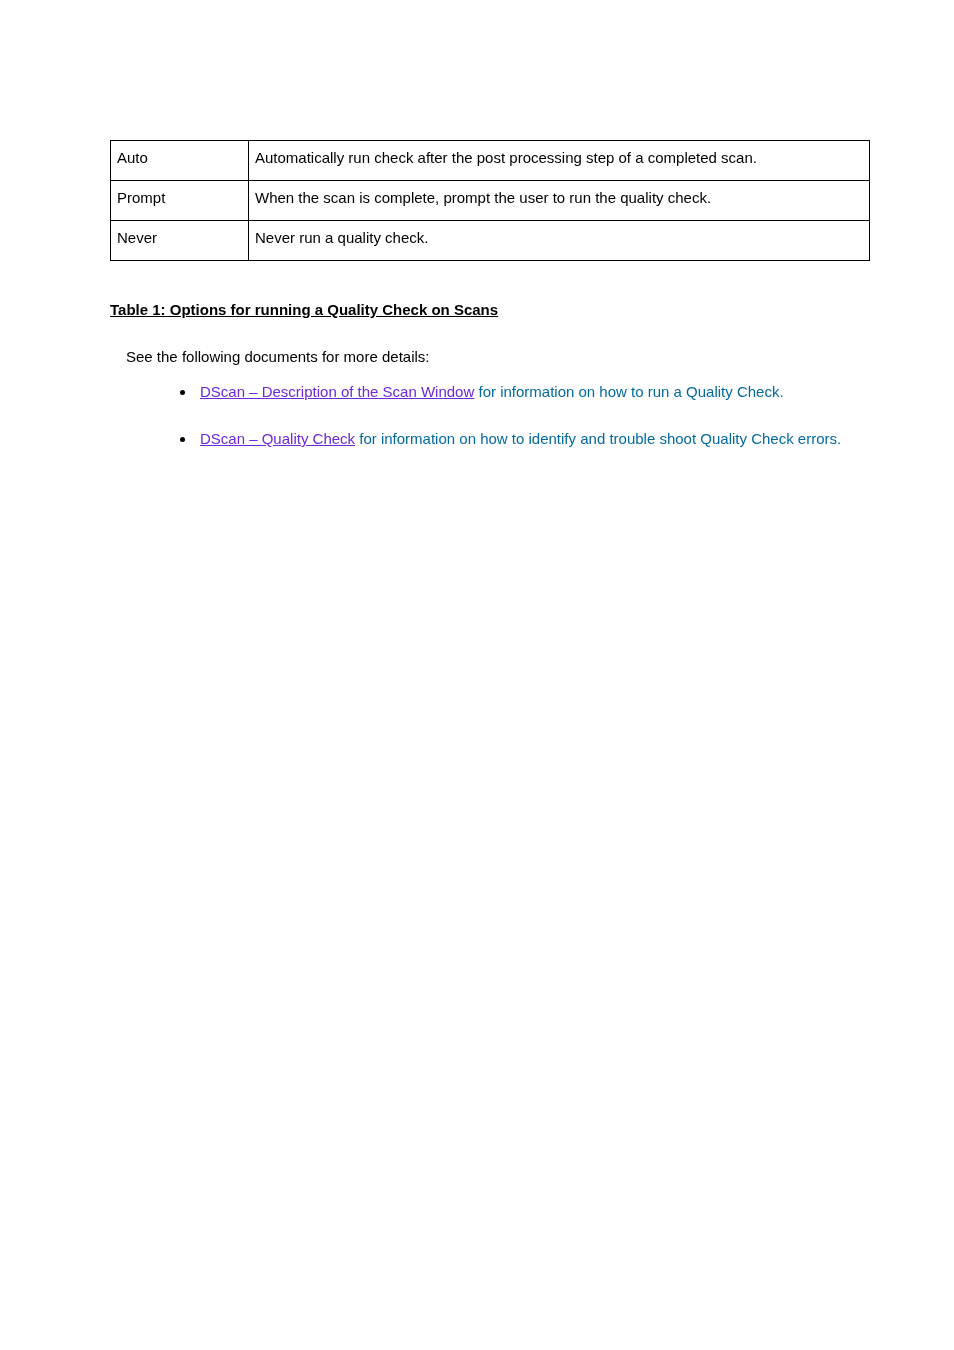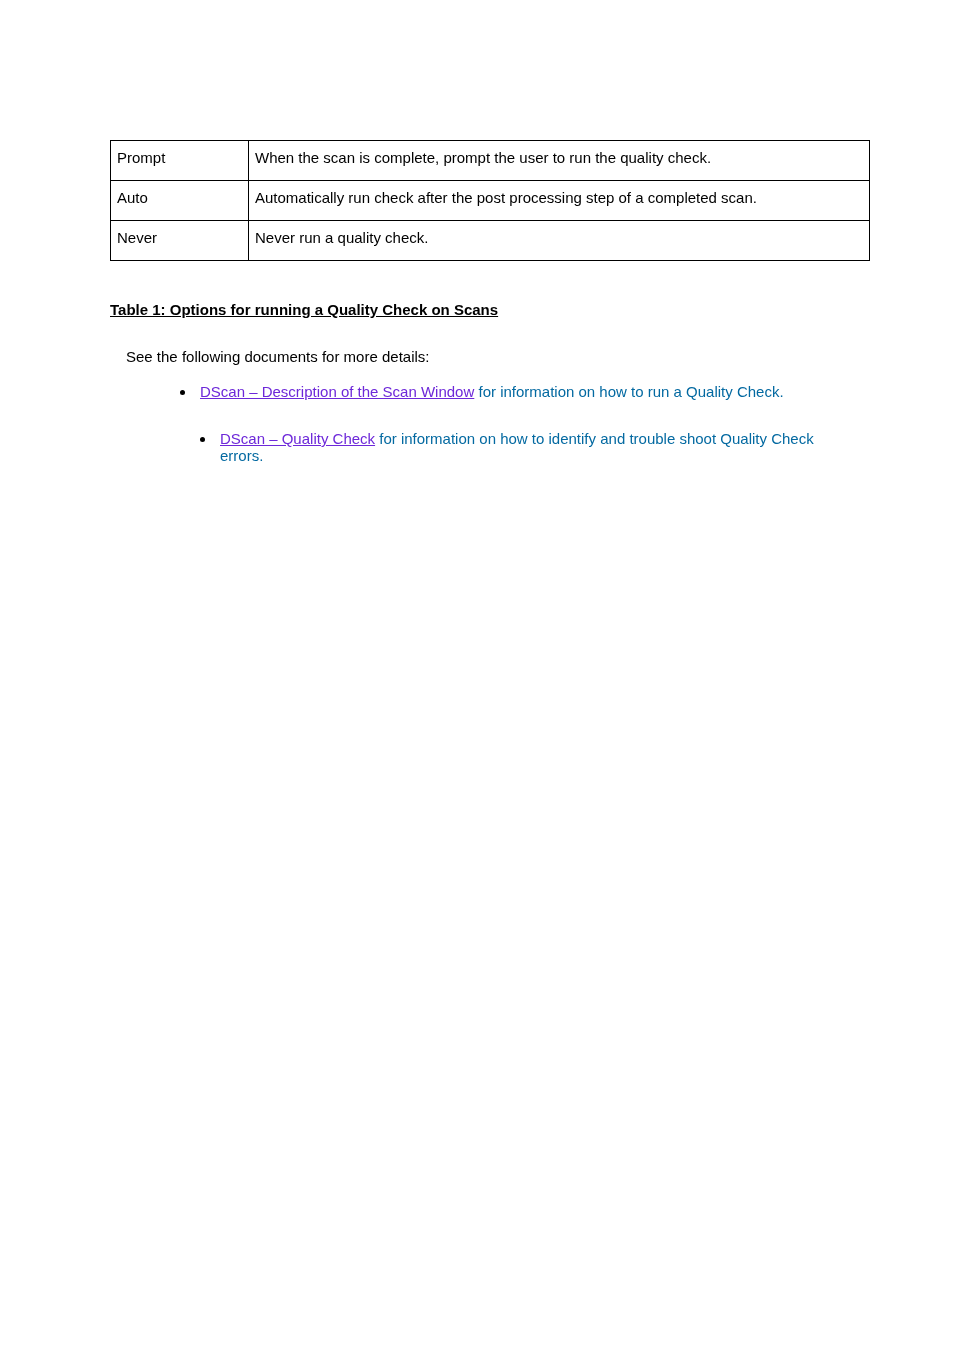--- a/index.html
+++ b/index.html
@@ -49,46 +49,45 @@
     list-style: disc;
     padding-left: 86px;
     margin: 0;
   }
   ul.links li {
     margin: 0 0 30px 0;
     padding-left: 4px;
   }
   ul.links li.tight {
     margin-bottom: 0;
-    margin-left: 20px;
   }
   a.doclink {
     color: #6d28d9;
     text-decoration: underline;
   }
   .after-link {
     color: #0369a1;
     text-decoration: none;
   }
 </style>
 </head>
 <body>
 
 <div class="page">
 
 
   <table class="data">
     <tbody id="tbody">
         <tr>
+          <td class="col1">Auto</td>
+          <td>Automatically run check after the post processing step of a completed scan.</td>
+        </tr>
+        <tr>
           <td class="col1">Prompt</td>
           <td>When the scan is complete, prompt the user to run the quality check.</td>
-        </tr>
-        <tr>
-          <td class="col1">Auto</td>
-          <td>Automatically run check after the post processing step of a completed scan.</td>
         </tr>
         <tr>
           <td class="col1">Never</td>
           <td>Never run a quality check.</td>
         </tr>
       </tbody>
   </table>
 
   <div class="section-heading">Table 1: Options for running a Quality Check on Scans</div>
 

